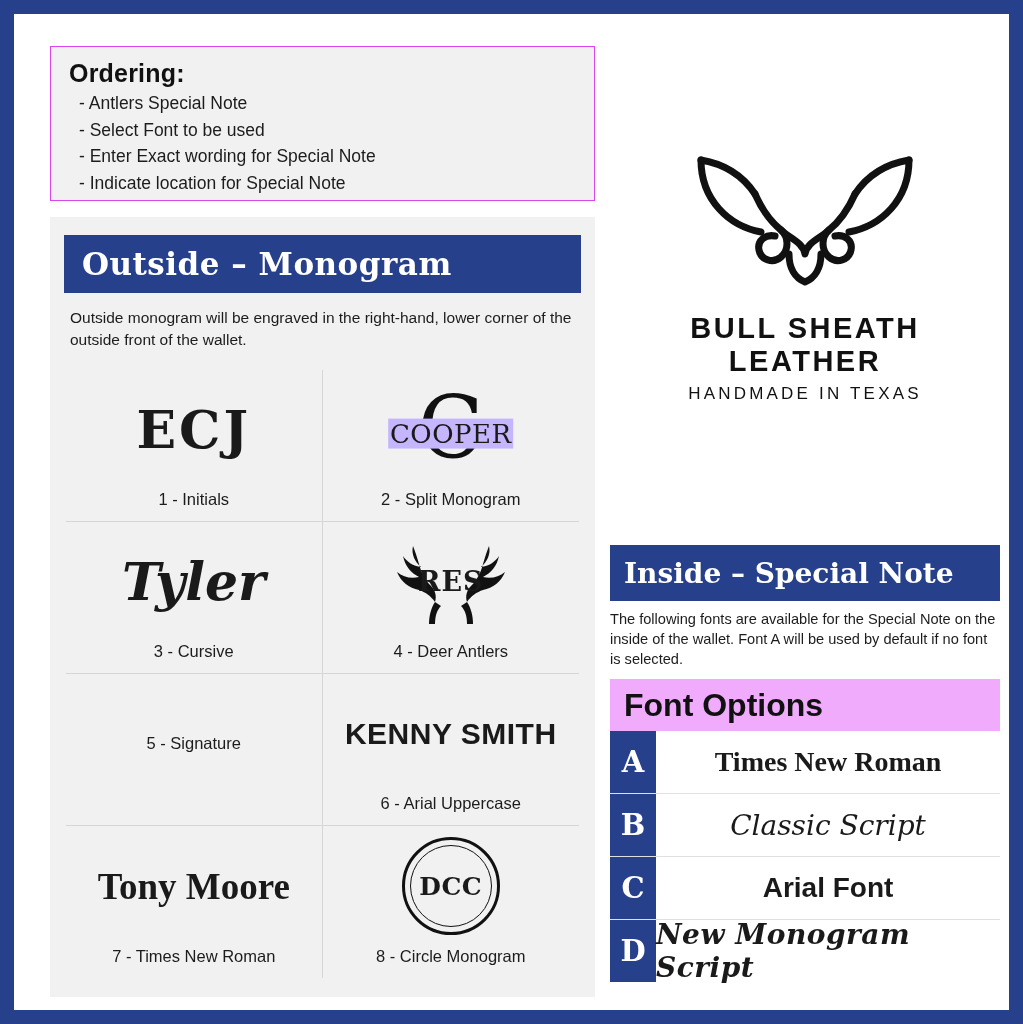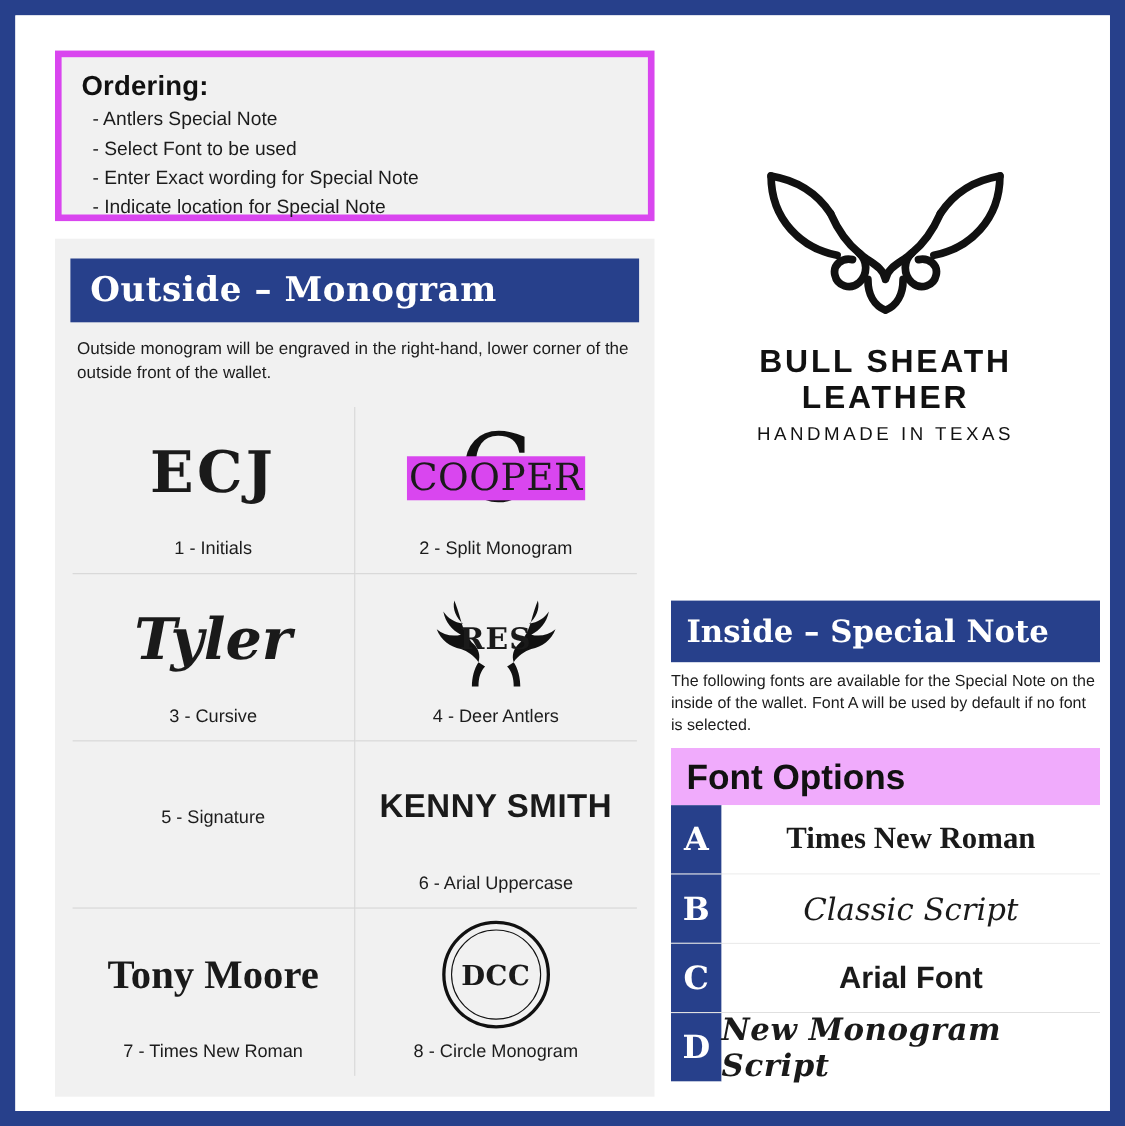--- a/index.html
+++ b/index.html
@@ -32,21 +32,21 @@
   }
 
   
   .ordering-box {
     position: absolute;
     left: 36px;
     top: 32px;
     width: 545px;
     height: 155px;
     background: #f1f1f1;
-    border: 6px solid #d946ef;
+    border: 1px solid #d946ef;
     box-sizing: border-box;
     padding: 12px 18px 10px 18px;
   }
   .ordering-title {
     font-size: 25px;
     font-weight: bold;
     color: #111;
     margin: 0 0 4px 0;
     letter-spacing: .2px;
   }
@@ -139,23 +139,23 @@
     font-size: 86px;
     line-height: 1;
     color: #111;
   }
   .s-split .word {
     position: absolute;
     left: 50%;
     top: 50%;
     transform: translate(-50%,-38%);
     font-family: "DejaVu Serif", serif;
-    font-size: 34px;
+    font-size: 26px;
     letter-spacing: .5px;
-    background: #d946ef;
+    background: #c4b5fd;
     padding: 0 2px;
   }
   .s-cursive {
     font-family: "DejaVu Serif", serif;
     font-style: italic;
     font-size: 52px;
     font-weight: bold;
   }
   .s-antler {
     position: relative;

